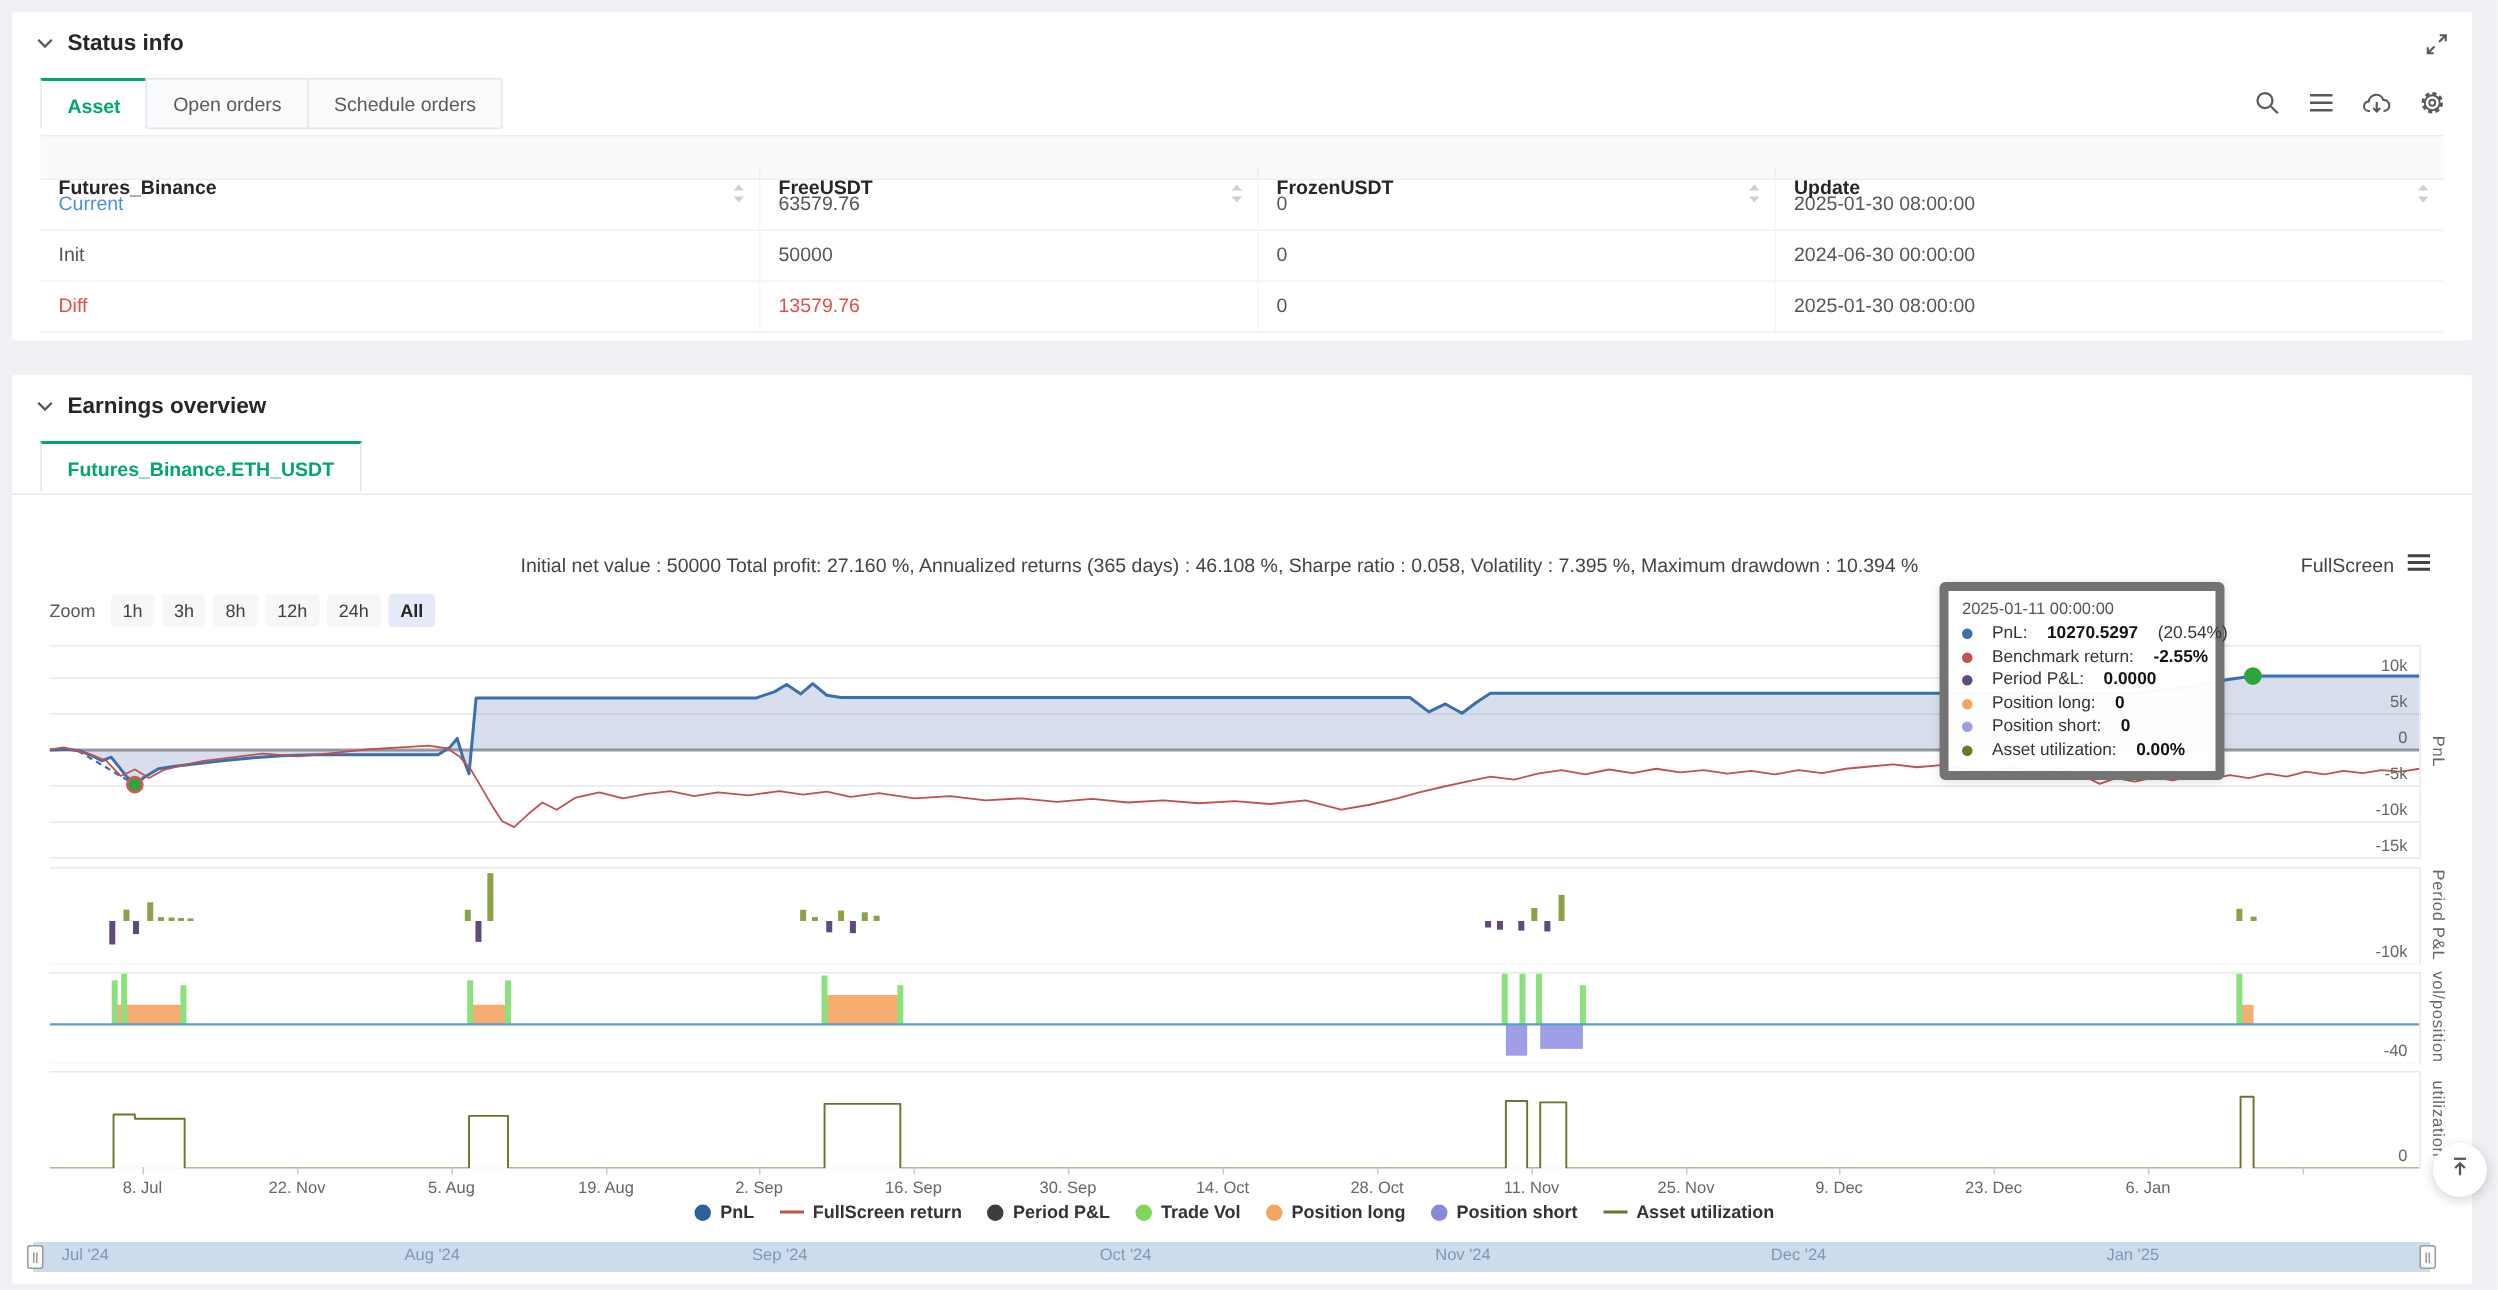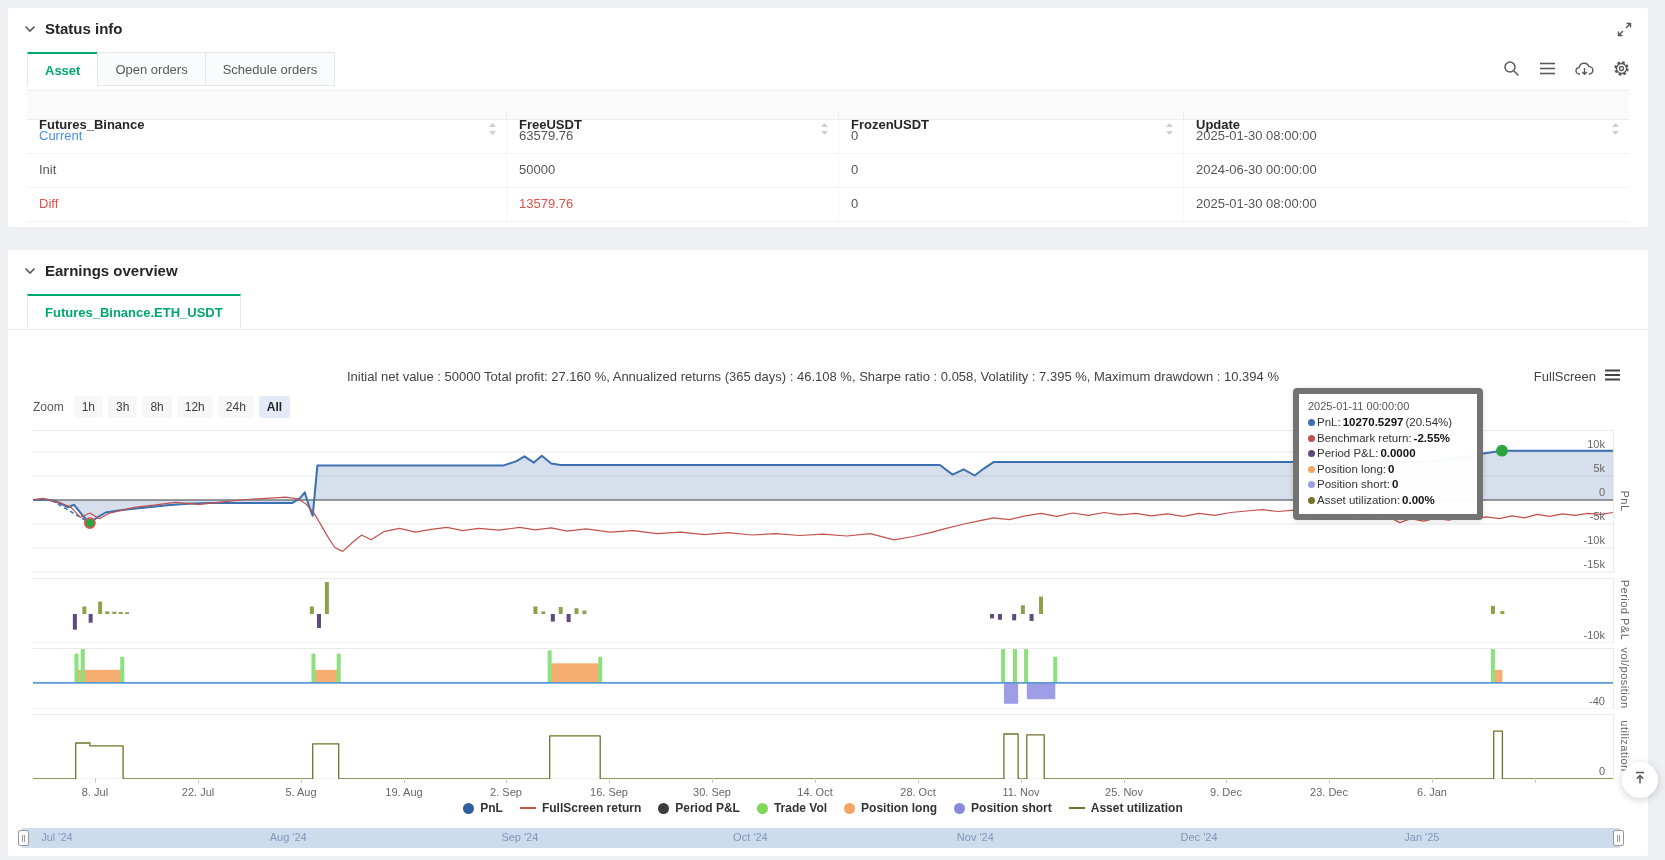--- a/index.html
+++ b/index.html
@@ -43,21 +43,21 @@
   .legend-item{display:flex;align-items:center;gap:6px;font-size:12px;font-weight:bold;color:#333;cursor:pointer;}
   .legend-dot{width:11px;height:11px;border-radius:50%;display:inline-block;}
   .legend-line{width:16px;height:2px;display:inline-block;}
   #navigator{position:absolute;left:14px;top:578px;width:1598px;height:20px;background:#cddcec;}
   .nav-month{position:absolute;top:3px;font-size:11px;color:#7e97b8;white-space:nowrap;}
   .nav-handle{position:absolute;top:2px;width:9px;height:14px;background:#fbfbfb;border:1px solid #999;border-radius:2px;display:flex;align-items:center;justify-content:center;gap:1px;cursor:ew-resize;z-index:3;}
   .nav-handle span{width:1px;height:7px;background:#999;display:block;}
   
   #tooltip{position:absolute;left:1285px;top:138px;width:160px;background:rgba(255,255,255,0.97);border:6px solid #737373;border-radius:4px;box-shadow:0 1px 6px rgba(0,0,0,0.13);padding:6px 9px;font-size:11.5px;color:#333;z-index:6;}
   #tooltip .tt-title{color:#555;margin-bottom:3px;font-size:11px;}
-  .tt-row{display:flex;align-items:center;gap:2px;line-height:15.5px;white-space:nowrap;}
+  .tt-row{display:flex;align-items:center;gap:13px;line-height:15.5px;white-space:nowrap;}
   .tt-bullet{width:7px;height:7px;border-radius:50%;flex:0 0 auto;}
   .tt-val{font-weight:bold;color:#111;}
   
   #back-top{position:absolute;left:1622px;top:762px;width:36px;height:36px;border-radius:50%;background:#fff;box-shadow:0 2px 8px rgba(0,0,0,0.18);display:flex;align-items:center;justify-content:center;cursor:pointer;z-index:8;}
 </style>
 </head>
 <body>
 
 <div class="card" id="status-card">
   <div class="card-header">
@@ -259,21 +259,21 @@
         </svg><div class="axis-label" style="right: 8px; top: 46px;">-40</div></div>
       <div class="pane-title" style="left: 1611px; top: 428px;">vol/position</div>
       <div class="pane" style="left: 25px; top: 464px; width: 1580px; height: 64px;"><svg width="1580" height="64">
           <line x1="0" x2="1580" y1="64" y2="64" stroke="#e9e9e9" stroke-width="1"></line>
           <path d="M0.0,64.0 L42.7,64.0 L42.7,28.0 L56.9,28.0 L56.9,30.8 L90.1,30.8 L90.1,64.0 L279.7,64.0 L279.7,28.9 L305.7,28.9 L305.7,64.0 L516.7,64.0 L516.7,20.9 L567.2,20.9 L567.2,64.0 L970.9,64.0 L970.9,19.0 L985.1,19.0 L985.1,64.0 L993.8,64.0 L993.8,19.9 L1011.2,19.9 L1011.2,64.0 L1460.7,64.0 L1460.7,16.1 L1469.4,16.1 L1469.4,64.0 L1580.0,64.0" fill="none" stroke="#72722a" stroke-width="1.3" stroke-linejoin="round"></path>
         </svg><div class="axis-label" style="right: 8px; top: 50px;">0</div></div>
       <div class="pane-title" style="left: 1611px; top: 496px;">utilization</div>
       <div class="x-tick" style="left: 87px;"></div>
       <div class="x-label" style="left: 87px;">8. Jul</div>
       <div class="x-tick" style="left: 190px;"></div>
-      <div class="x-label" style="left: 190px;">22. Jul</div>
+      <div class="x-label" style="left: 190px;">22. Nov</div>
       <div class="x-tick" style="left: 293px;"></div>
       <div class="x-label" style="left: 293px;">5. Aug</div>
       <div class="x-tick" style="left: 396px;"></div>
       <div class="x-label" style="left: 396px;">19. Aug</div>
       <div class="x-tick" style="left: 498px;"></div>
       <div class="x-label" style="left: 498px;">2. Sep</div>
       <div class="x-tick" style="left: 601px;"></div>
       <div class="x-label" style="left: 601px;">16. Sep</div>
       <div class="x-tick" style="left: 704px;"></div>
       <div class="x-label" style="left: 704px;">30. Sep</div>

